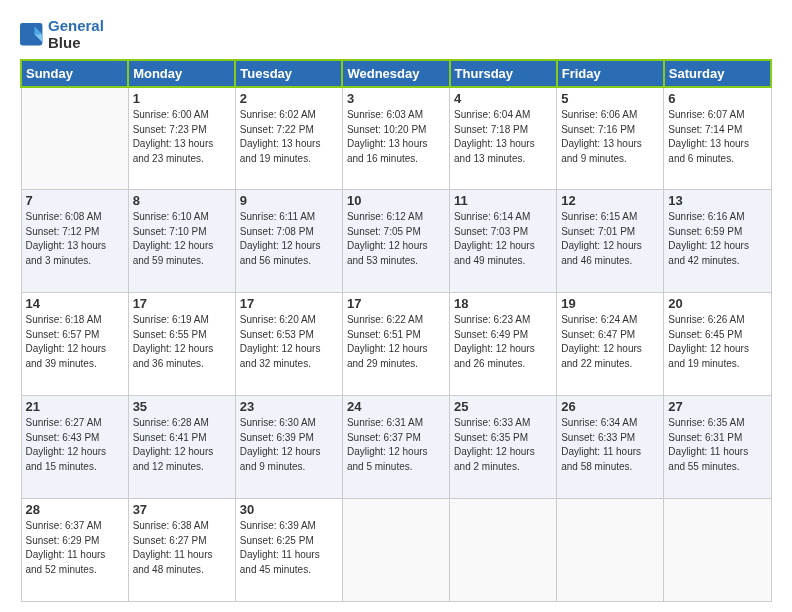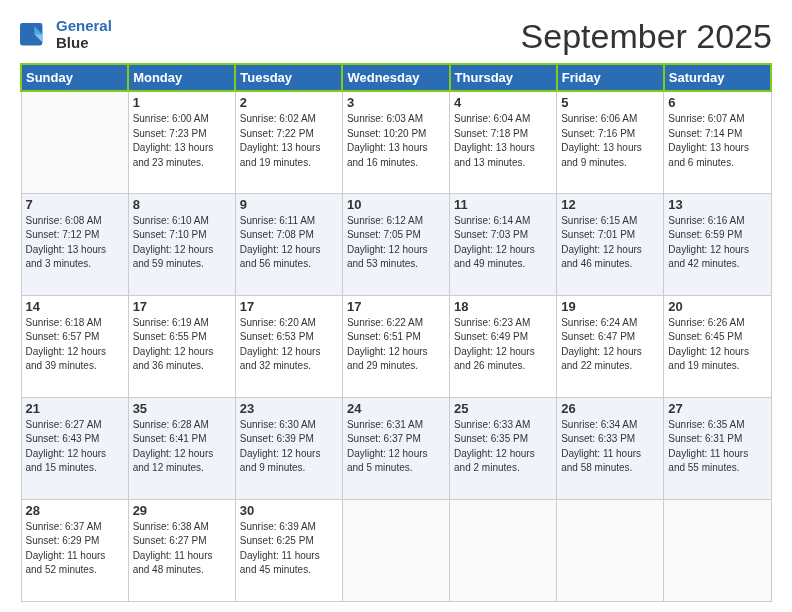--- a/index.html
+++ b/index.html
@@ -19,21 +19,21 @@
     }
     .header {
       display: flex;
       align-items: flex-start;
       justify-content: space-between;
       margin-bottom: 8px;
     }
     .logo {
       display: flex;
       align-items: center;
-      gap: 12px;
+      gap: 4px;
     }
     .logo-text {
       font-size: 15px;
       font-weight: bold;
       color: #333;
       line-height: 1.1;
     }
     .logo-text span {
       color: #2a6db5;
     }
@@ -107,21 +107,20 @@
         <rect x="0" y="0" width="28" height="28" rx="3" fill="#2a6db5"></rect>
         <polygon points="18,4 28,14 18,14" fill="#4da6e8"></polygon>
         <polygon points="18,14 28,14 28,24" fill="#7ec8f0"></polygon>
       </svg>
       <div class="logo-text">
         <div><span>General</span></div>
         <div>Blue</div>
       </div>
     </div>
     <div class="title-block">
-      <div class="month-title">September 2025</div>
     </div>
   </div>
 
   <table class="calendar">
     <thead>
       <tr>
       <th>Sunday</th>
           <th>Monday</th>
           <th>Tuesday</th>
           <th>Wednesday</th>
@@ -331,21 +330,21 @@
         </tr>
         <tr>
           <td>
             <span class="day-num">28</span>
             <div class="day-info">Sunrise: 6:37 AM
 Sunset: 6:29 PM
 Daylight: 11 hours
 and 52 minutes.</div>
           </td>
           <td>
-            <span class="day-num">29</span>
+            <span class="day-num">37</span>
             <div class="day-info">Sunrise: 6:38 AM
 Sunset: 6:27 PM
 Daylight: 11 hours
 and 48 minutes.</div>
           </td>
           <td>
             <span class="day-num">30</span>
             <div class="day-info">Sunrise: 6:39 AM
 Sunset: 6:25 PM
 Daylight: 11 hours

